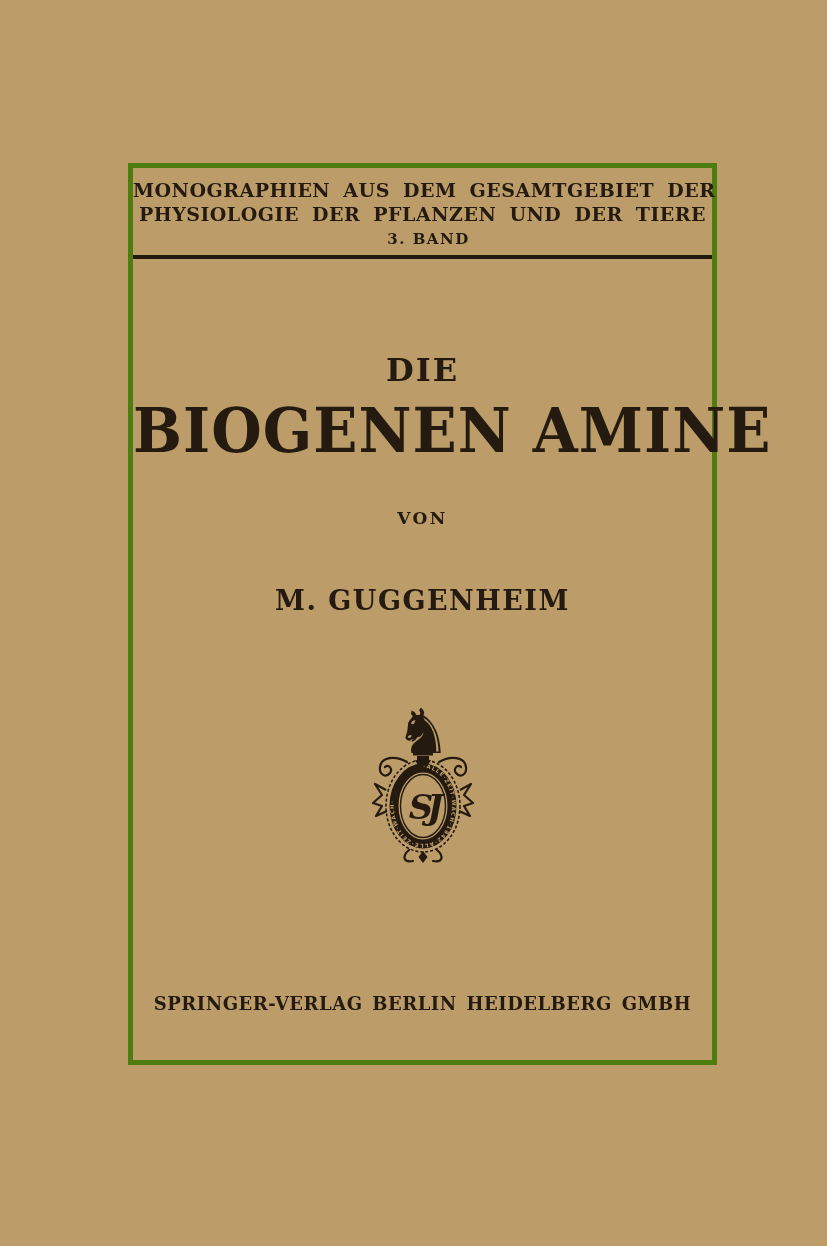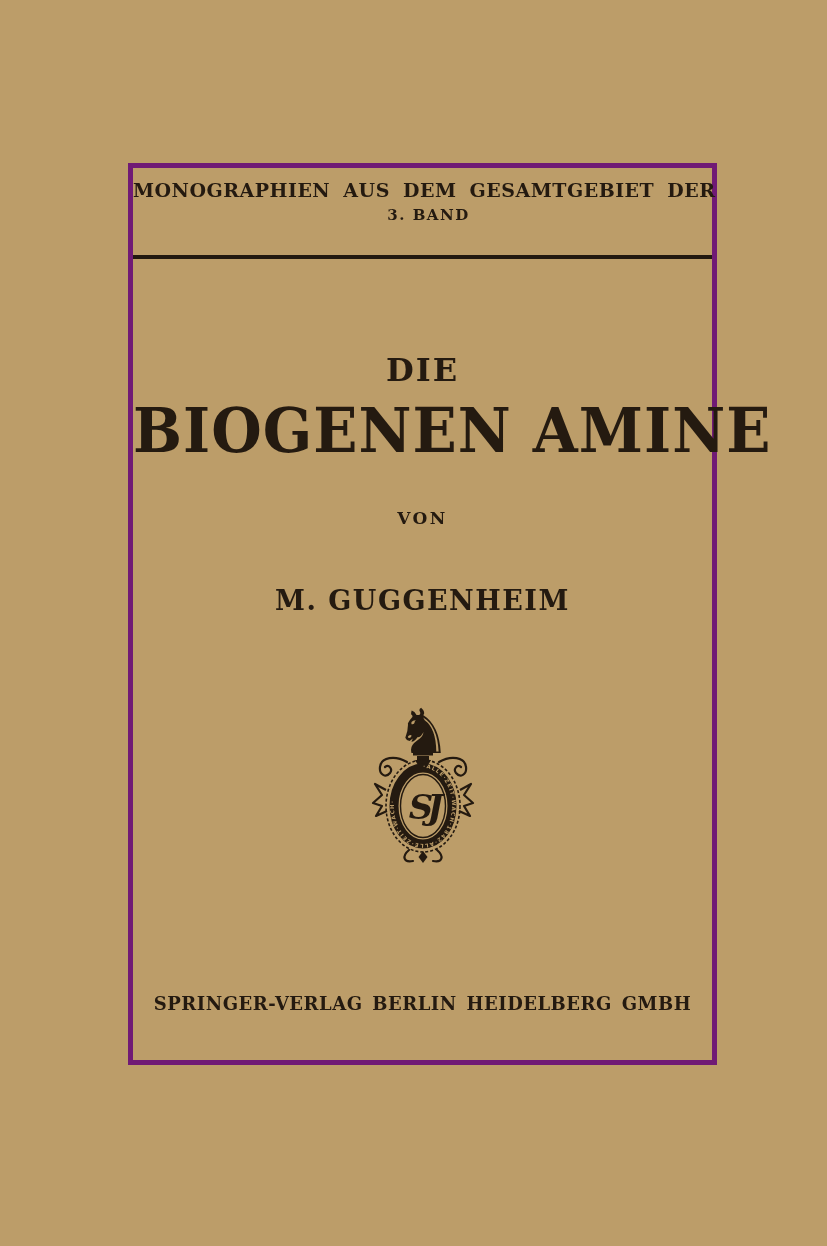--- a/index.html
+++ b/index.html
@@ -14,21 +14,21 @@
     color: #241a10;
     font-family: "DejaVu Serif", serif;
     overflow: hidden;
   }
   .frame {
     position: absolute;
     left: 128px;
     top: 163px;
     width: 589px;
     height: 902px;
-    border: 5px solid #701a75;
+    border: 5px solid #4d7c0f;
     box-sizing: border-box;
     padding-left: 36px;
   }
   .series-box {
     position: absolute;
     top: 0;
     left: 0;
     right: 0;
     height: 91px;
     border-bottom: 4px solid #221910;
@@ -106,20 +106,21 @@
     letter-spacing: 1px;
   }
 </style>
 </head>
 <body>
 
 <div class="frame">
 
   <div class="series-box">
     <div class="series-line">MONOGRAPHIEN AUS DEM GESAMTGEBIET DER</div>
+    <div class="series-line">PHYSIOLOGIE DER PFLANZEN UND DER TIERE</div>
     <div class="series-volume">3. BAND</div>
   </div>
 
   <div class="centered-block title-die">DIE</div>
   <div class="centered-block title-main">BIOGENEN AMINE</div>
 
   <div class="centered-block byline">VON</div>
   <div class="centered-block author">M. GUGGENHEIM</div>
 
   <div class="emblem-wrap">

